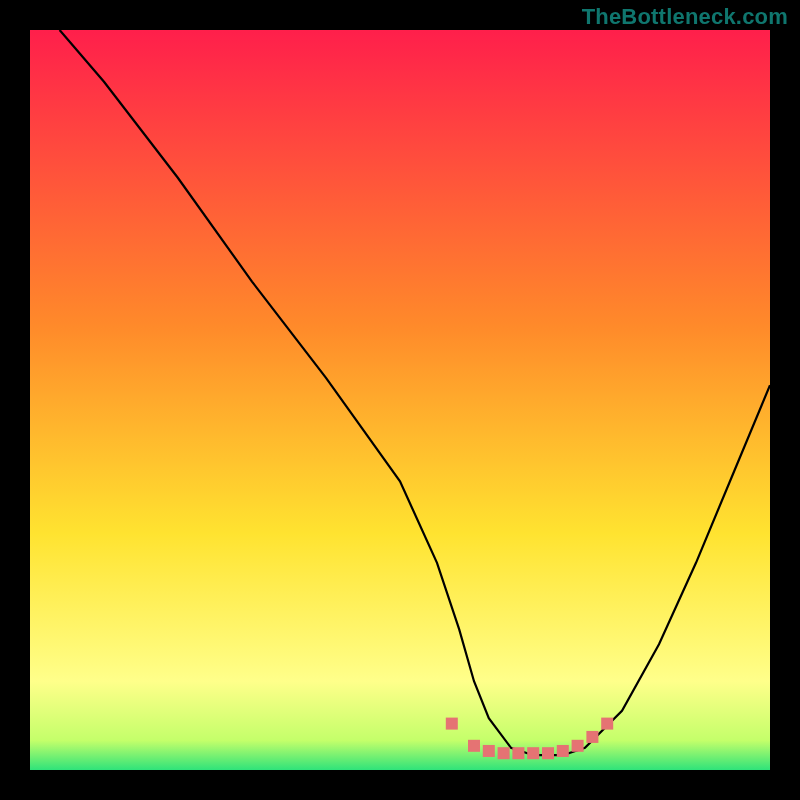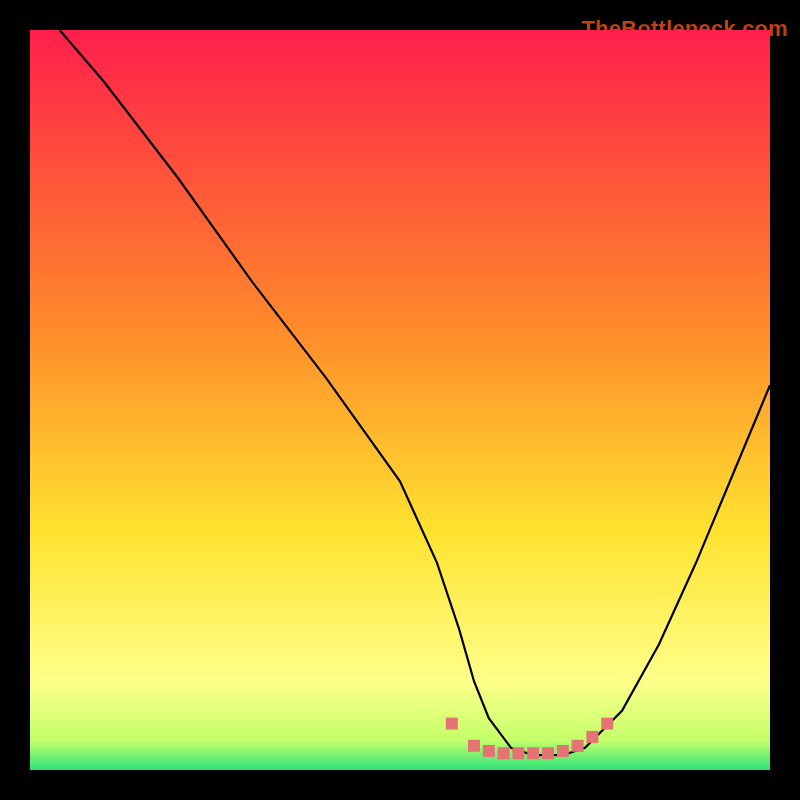--- a/index.html
+++ b/index.html
@@ -5,26 +5,26 @@
   * { margin: 0; padding: 0; box-sizing: border-box; }
   html, body { width: 800px; height: 800px; overflow: hidden; background: #000; }
   .frame {
     position: relative;
     width: 800px;
     height: 800px;
     background: #000;
   }
   .watermark {
     position: absolute;
-    top: 16px;
+    top: 4px;
     right: 12px;
     font-family: Arial, Helvetica, sans-serif;
     font-size: 22px;
     font-weight: 600;
-    color: #c2410c;
+    color: #0f766e;
     letter-spacing: 0.2px;
   }
   .plot {
     position: absolute;
     left: 30px;
     top: 30px;
     width: 740px;
     height: 740px;
   }
   .plot svg { display: block; width: 100%; height: 100%; }

